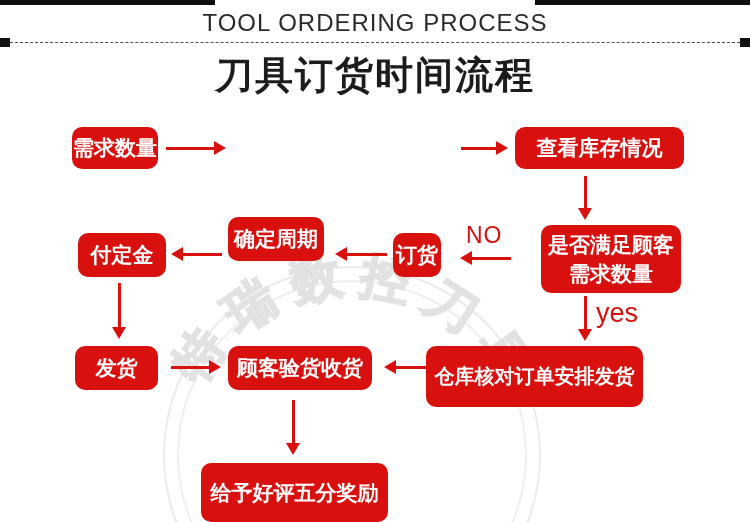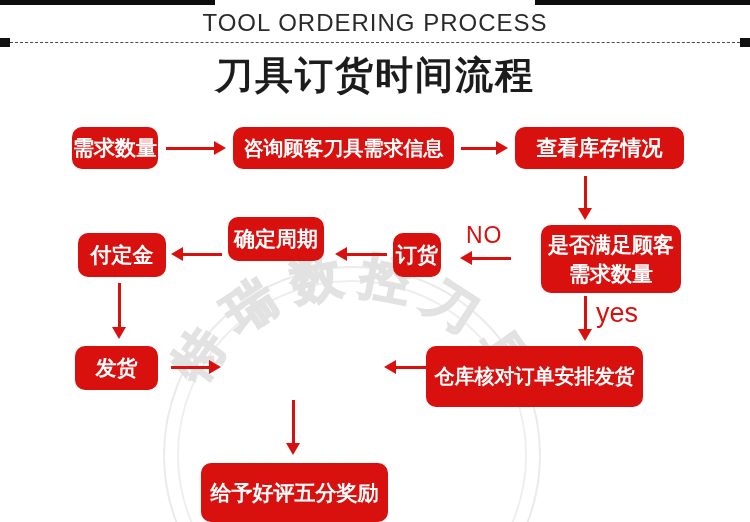--- a/index.html
+++ b/index.html
@@ -107,21 +107,20 @@
   <div class="wm-ring inner"></div>
   <span class="wm-char wm-c1">特</span>
   <span class="wm-char wm-c2">瑞</span>
   <span class="wm-char wm-c3">数</span>
   <span class="wm-char wm-c4">控</span>
   <span class="wm-char wm-c5">刀</span>
   <span class="wm-char wm-c6">具</span>
 
   <div class="fbox b-reception">需求数量</div>
   <div class="ha right a1"></div>
-  <div class="fbox b-inquiry">咨询顾客刀具需求信息</div>
   <div class="ha right a2"></div>
   <div class="fbox b-stock">查看库存情况</div>
 
   <div class="va v1"></div>
 
   <div class="fbox b-satisfy">
     <span>是否满足顾客</span>
     <span>需求数量</span>
   </div>
   <div class="lbl lbl-no">NO</div>
@@ -131,20 +130,21 @@
   <div class="fbox b-cycle">确定周期</div>
   <div class="ha left a5"></div>
   <div class="fbox b-deposit">付定金</div>
 
   <div class="va v2"></div>
   <div class="va v3"></div>
   <div class="lbl lbl-yes">yes</div>
 
   <div class="fbox b-ship">发货</div>
   <div class="ha right a6"></div>
+  <div class="fbox b-inspect">顾客验货收货</div>
   <div class="ha left a7"></div>
   <div class="fbox b-warehouse">仓库核对订单安排发货</div>
 
   <div class="va v4"></div>
 
   <div class="fbox b-review">给予好评五分奖励</div>
 
 </div>
 
 </body></html>

